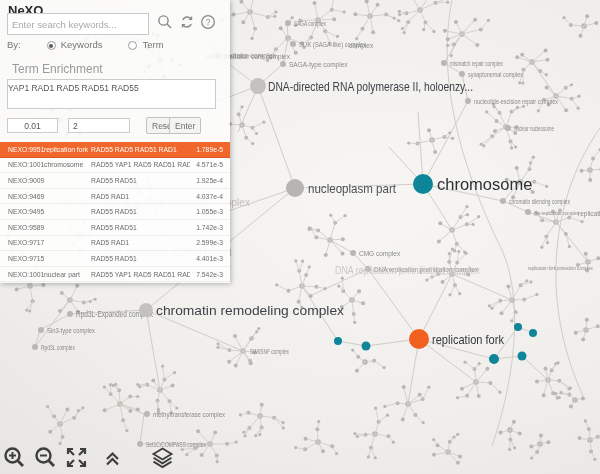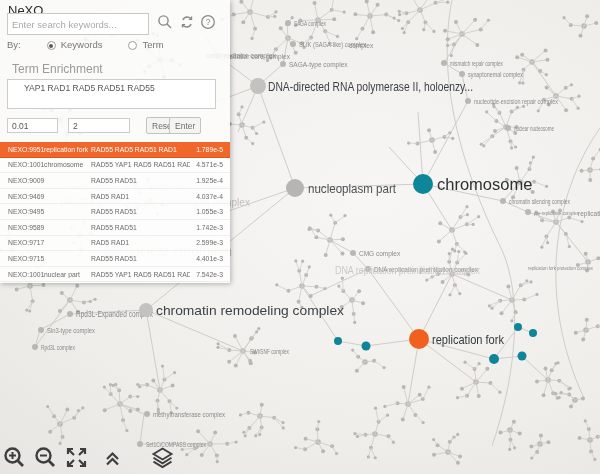--- a/index.html
+++ b/index.html
@@ -5,40 +5,40 @@
   html,body{margin:0;padding:0;background:#e8e6e2;}
   *{box-sizing:border-box;font-family:"Liberation Sans",sans-serif;}
   .stage{position:relative;width:600px;height:474px;overflow:hidden;
     background:radial-gradient(ellipse 620px 420px at 62% 42%, #f7f6f4 0%, #efeeeb 55%, #e4e2de 100%);}
   svg text{font-family:"Liberation Sans",sans-serif;}
   #net{position:absolute;left:0;top:0;}
 
   
   .panel{position:absolute;left:0;top:0;width:230px;height:283px;
     background:rgba(253,253,252,0.85);box-shadow:1px 1px 5px rgba(0,0,0,0.28);z-index:5;}
-  .app-title{position:absolute;left:8px;top:3px;font-size:13px;font-weight:normal;color:#2b2b2b;}
+  .app-title{position:absolute;left:8px;top:3px;font-size:13px;font-weight:bold;color:#2b2b2b;}
   .search-input{position:absolute;left:7px;top:13px;width:142px;height:17px;border:1px solid #c9c9c9;
     font-size:9.5px;color:#555;padding:10px 4px;background:#fff;outline:none;}
   .search-input::placeholder{color:#a9a9a9;}
   .picon{position:absolute;width:16px;height:16px;color:#8a8a8a;cursor:pointer;}
   .icon-search{left:157px;top:14px;}
   .icon-refresh{left:179px;top:14px;}
   .icon-help{left:200px;top:14px;}
   .by-row{position:absolute;left:7px;top:39px;display:flex;align-items:center;font-size:9.5px;color:#777;}
   .by-label{margin-right:26px;}
   .radio{display:inline-block;width:9px;height:9px;border:1px solid #9b9b9b;border-radius:50%;
     margin-right:5px;position:relative;background:#fff;}
   .radio.sel::after{content:"";position:absolute;left:1.5px;top:1.5px;width:4px;height:4px;border-radius:50%;background:#5a5a5a;}
   .radio-opt{display:flex;align-items:flex-end;margin-right:26px;cursor:pointer;}
   .te-heading{position:absolute;left:12px;top:62px;font-size:12px;color:#9a9a9a;}
   .gene-box{position:absolute;left:7px;top:79px;width:209px;height:30px;border:1px solid #cccccc;
-    background:#fff;font-size:8.5px;color:#555;padding:3px 16px;resize:none;outline:none;line-height:1.2;}
+    background:#fff;font-size:8.5px;color:#555;padding:3px 0;resize:none;outline:none;line-height:1.2;}
   .param-input{position:absolute;top:118px;height:15px;border:1px solid #cccccc;background:#fff;
     font-size:8.5px;color:#555;padding:1px 4px;outline:none;}
-  .p1{left:7px;width:51px;}
+  .p1{left:7px;width:51px;text-align:center;}
   .p2{left:68px;width:62px;}
   .pbtn{position:absolute;top:117px;height:17px;font-size:8.5px;color:#6f6f6f;background:#f4f4f3;
     border:1px solid #c2c2c2;border-radius:2px;padding:0 5px;cursor:pointer;}
   .btn-reset{left:146px;}
   .btn-submit{left:169px;}
 
   
   .rtable{position:absolute;left:0;top:142px;width:230px;}
   .trow{display:flex;align-items:center;height:15.6px;background:rgba(255,255,255,0.5);
     border-bottom:1px solid rgba(0,0,0,0.06);font-size:6.8px;color:#6b6b6b;cursor:pointer;}

